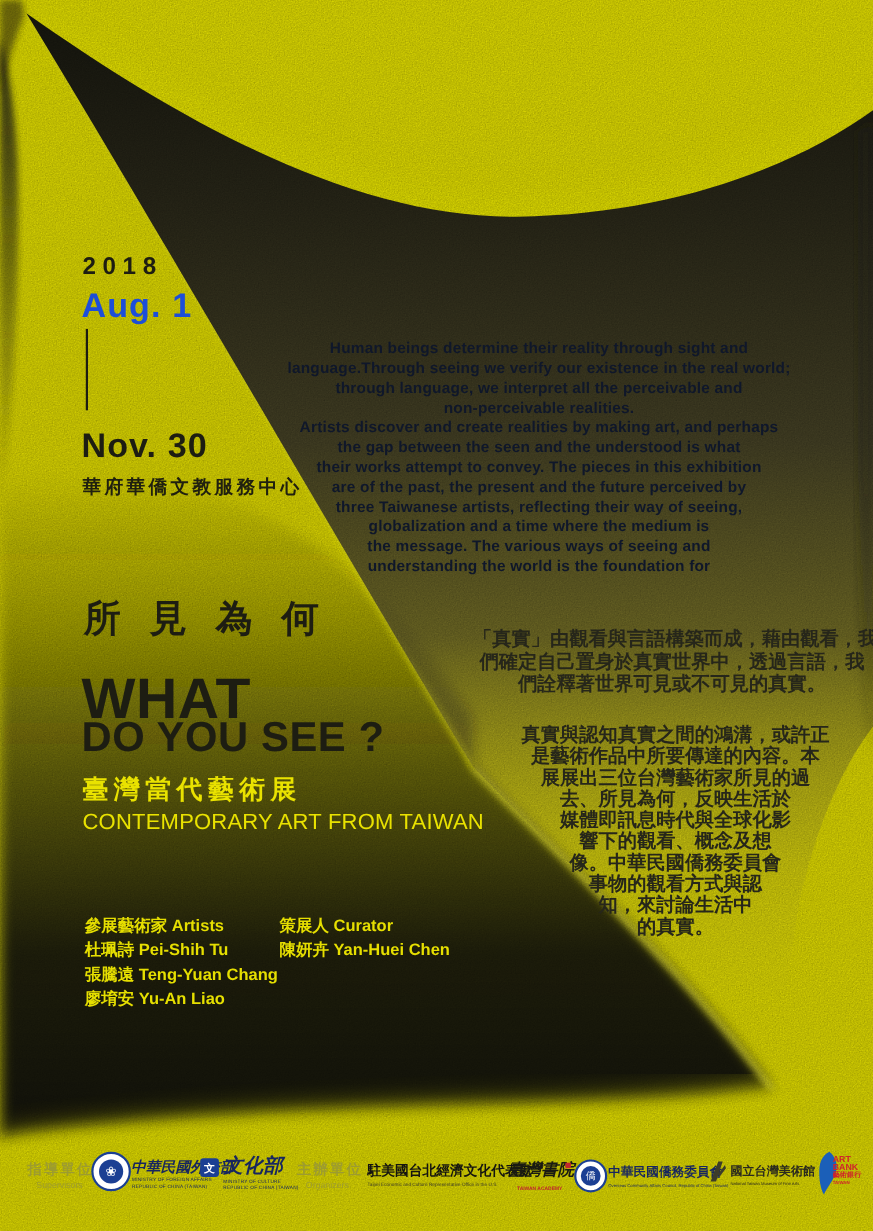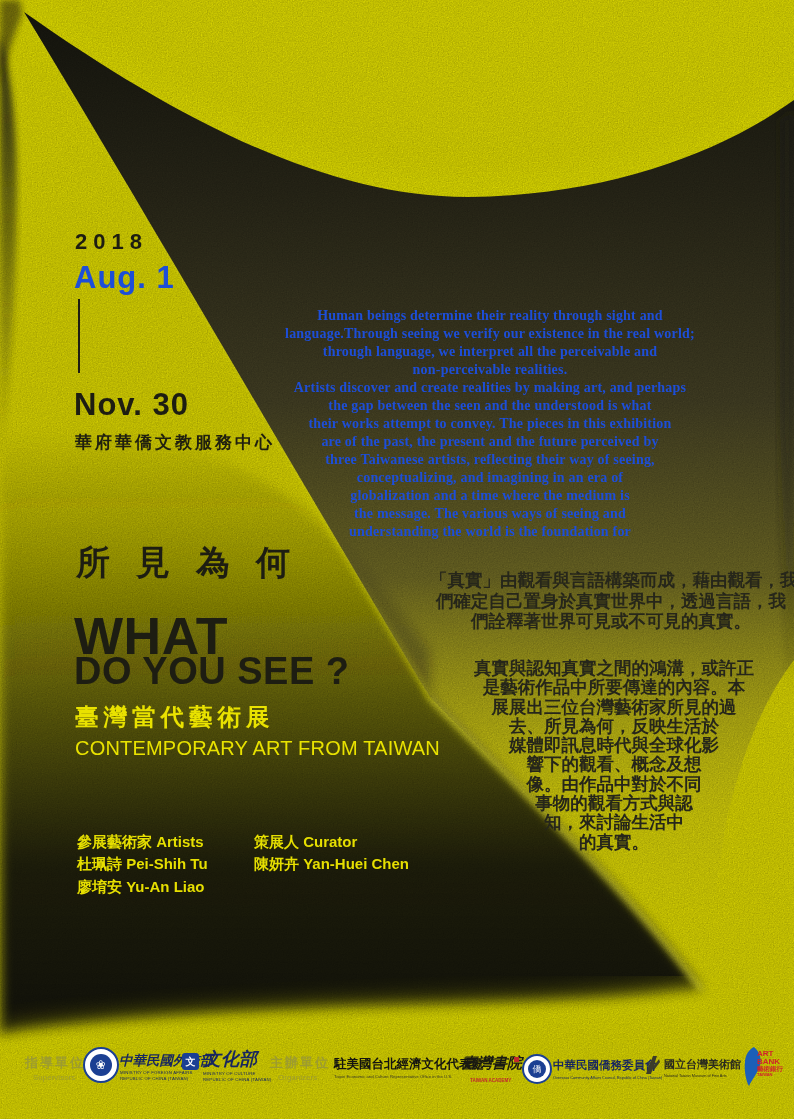--- a/index.html
+++ b/index.html
@@ -13,21 +13,21 @@
   .abs{position:absolute;z-index:2;}
 
   
   .date-year{left:75px;top:229px;font-size:22px;font-weight:700;letter-spacing:6px;color:#1d1d12;}
   .date-start{left:74px;top:260px;font-size:31px;font-weight:700;letter-spacing:1px;color:#1d4ed8;}
   .date-divider{left:78px;top:299px;width:2px;height:74px;background:#1d1d12;}
   .date-end{left:74px;top:387px;font-size:31px;font-weight:700;letter-spacing:1px;color:#1d1d12;}
   .venue{left:75px;top:431px;font-size:17px;font-weight:700;letter-spacing:3px;color:#20200f;}
 
   
-  .intro-en{left:240px;top:307px;width:500px;text-align:center;color:#1d4ed8;font-family:Liberation Serif, serif;}
+  .intro-en{left:240px;top:307px;width:500px;text-align:center;color:#0f172a;}
   .intro-en-line{font-size:14px;line-height:18px;font-weight:700;letter-spacing:.2px;white-space:nowrap;}
   .intro-zh1{left:430px;top:570px;width:362px;text-align:center;color:#26261a;}
   .intro-zh1-line{font-size:17.5px;line-height:20.5px;font-weight:700;white-space:nowrap;}
   .intro-zh2{left:436px;top:659px;width:356px;text-align:center;color:#26261a;}
   .intro-zh2-line{font-size:17.5px;line-height:19.3px;font-weight:700;white-space:nowrap;}
 
   
   .title-zh{left:76px;top:540px;font-size:34px;font-weight:700;letter-spacing:26px;color:#1d1d12;white-space:nowrap;}
   .title-en1{left:74px;top:606px;font-size:52px;font-weight:700;letter-spacing:.5px;color:#1d1d12;}
   .title-en2{left:74px;top:650px;font-size:38px;font-weight:700;letter-spacing:.5px;color:#1d1d12;white-space:nowrap;}
@@ -148,54 +148,54 @@
   <div class="abs intro-en">
       <div class="intro-en-line">Human beings determine their reality through sight and</div>
       <div class="intro-en-line">language.Through seeing we verify our existence in the real world;</div>
       <div class="intro-en-line">through language, we interpret all the perceivable and</div>
       <div class="intro-en-line">non-perceivable realities.</div>
       <div class="intro-en-line">Artists discover and create realities by making art, and perhaps</div>
       <div class="intro-en-line">the gap between the seen and the understood is what</div>
       <div class="intro-en-line">their works attempt to convey. The pieces in this exhibition</div>
       <div class="intro-en-line">are of the past, the present and the future perceived by</div>
       <div class="intro-en-line">three Taiwanese artists, reflecting their way of seeing,</div>
-      <div class="intro-en-line">conceptualizing, and imagining in an era of</div>
       <div class="intro-en-line">globalization and a time where the medium is</div>
       <div class="intro-en-line">the message. The various ways of seeing and</div>
       <div class="intro-en-line">understanding the world is the foundation for</div>
     </div>
 
   <div class="abs intro-zh1">
       <div class="intro-zh1-line">「真實」由觀看與言語構築而成，藉由觀看，我</div>
       <div class="intro-zh1-line">們確定自己置身於真實世界中，透過言語，我</div>
       <div class="intro-zh1-line">們詮釋著世界可見或不可見的真實。</div>
     </div>
   <div class="abs intro-zh2">
       <div class="intro-zh2-line">真實與認知真實之間的鴻溝，或許正</div>
       <div class="intro-zh2-line">是藝術作品中所要傳達的內容。本</div>
       <div class="intro-zh2-line">展展出三位台灣藝術家所見的過</div>
       <div class="intro-zh2-line">去、所見為何，反映生活於</div>
       <div class="intro-zh2-line">媒體即訊息時代與全球化影</div>
       <div class="intro-zh2-line">響下的觀看、概念及想</div>
-      <div class="intro-zh2-line">像。由作品中對於不同</div>
+      <div class="intro-zh2-line">像。中華民國僑務委員會</div>
       <div class="intro-zh2-line">事物的觀看方式與認</div>
       <div class="intro-zh2-line">知，來討論生活中</div>
       <div class="intro-zh2-line">的真實。</div>
     </div>
 
   <div class="abs title-zh">所見為何</div>
   <div class="abs title-en1">WHAT</div>
   <div class="abs title-en2">DO YOU SEE ?</div>
   <div class="abs sub-zh">臺灣當代藝術展</div>
   <div class="abs sub-en">CONTEMPORARY ART FROM TAIWAN</div>
 
   <div class="abs credits-col credits-artists">
     <div class="credits-label">參展藝術家 Artists</div>
     <div>
         <div class="credits-line">杜珮詩 Pei-Shih Tu</div>
+        <div class="credits-line">張騰遠 Teng-Yuan Chang</div>
         <div class="credits-line">廖堉安 Yu-An Liao</div>
       </div>
   </div>
   <div class="abs credits-col credits-curator">
     <div class="credits-label">策展人 Curator</div>
     <div class="credits-line">陳妍卉 Yan-Huei Chen</div>
   </div>
 
   <div class="footer">
 

